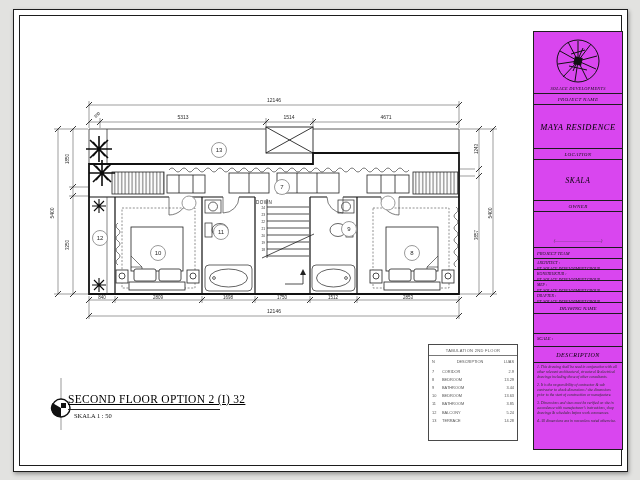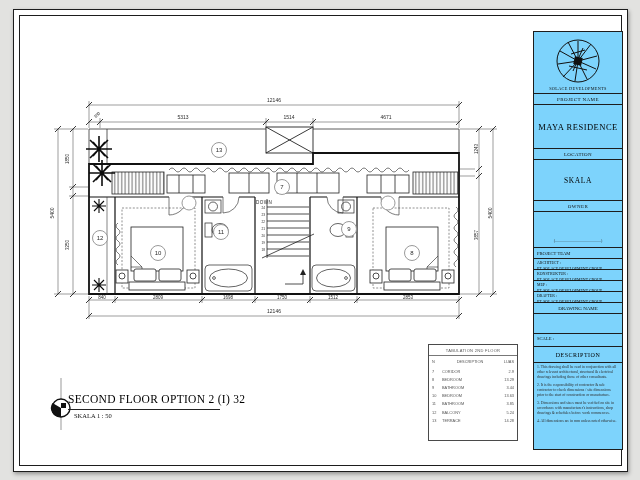--- a/index.html
+++ b/index.html
@@ -4,21 +4,21 @@
 <style>
   html,body{margin:0;padding:0;width:640px;height:480px;background:#e2e2e0;overflow:hidden;
     font-family:"Liberation Serif",serif;}
   #stage{position:relative;width:640px;height:480px;}
   .sheet{position:absolute;left:13px;top:9px;width:613px;height:461px;background:#fff;
     border:1.3px solid #1d1d1d;box-shadow:1px 2px 4px rgba(0,0,0,.35);}
   .frame{position:absolute;left:5px;top:5px;right:5px;bottom:5px;border:1px solid #1d1d1d;}
   svg text{font-family:"Liberation Sans",sans-serif;fill:#2b2b2b;}
   
   .tblock{position:absolute;left:519px;top:21px;width:88px;height:417px;border:1px solid #1d1d1d;
-    display:flex;flex-direction:column;background:#7dd3fc;}
+    display:flex;flex-direction:column;background:#d946ef;font-style:italic;}
   .tb{border-bottom:.8px solid #1d1d1d;box-sizing:border-box;position:relative;}
   .tb:last-child{border-bottom:none;}
   .tb-hdr{font-size:5px;letter-spacing:.4px;text-align:center;padding:3px 0 2px 0;color:#111;}
   .tb-logo{height:62px;display:flex;flex-direction:column;align-items:center;justify-content:flex-end;}
   .tb-company{font-size:4.3px;letter-spacing:.3px;text-align:center;padding-bottom:2px;color:#111;}
   .tb-big{height:44px;display:flex;align-items:center;justify-content:center;font-size:8.5px;
     letter-spacing:.5px;color:#000;}
   .tb-mid{height:41px;display:flex;align-items:center;justify-content:center;font-size:7.5px;
     letter-spacing:.6px;color:#000;}
   .tb-owner{height:36px;display:flex;align-items:flex-end;justify-content:center;font-size:4px;
@@ -37,21 +37,21 @@
   .lg-title{font-size:4px;text-align:center;padding:2.5px 0;border-bottom:.6px solid #777;letter-spacing:.3px;}
   .lg-head,.lg-row{display:flex;font-size:3.9px;padding:1.6px 3px;}
   .lg-head{padding-top:3px;padding-bottom:3px;}
   .c-n{width:10px;}
   .c-d{flex:1;}
   .lg-head .c-d{text-align:center;}
   .c-a{width:16px;text-align:right;}
   
   .dtitle{position:absolute;left:30px;top:380px;width:220px;}
   .dtitle .line1{position:absolute;left:24px;top:3px;font-size:11.5px;letter-spacing:.3px;color:#000;
-    white-space:nowrap;}
+    white-space:nowrap;text-decoration:underline;}
   .dtitle .rule{position:absolute;left:24px;top:19px;width:152px;border-top:1px solid #222;}
   .dtitle .line2{position:absolute;left:30px;top:22px;font-size:6.5px;color:#111;}
 </style>
 </head>
 <body>
 
 <div id="stage">
  <div class="sheet">
   <div class="frame"></div>
 

